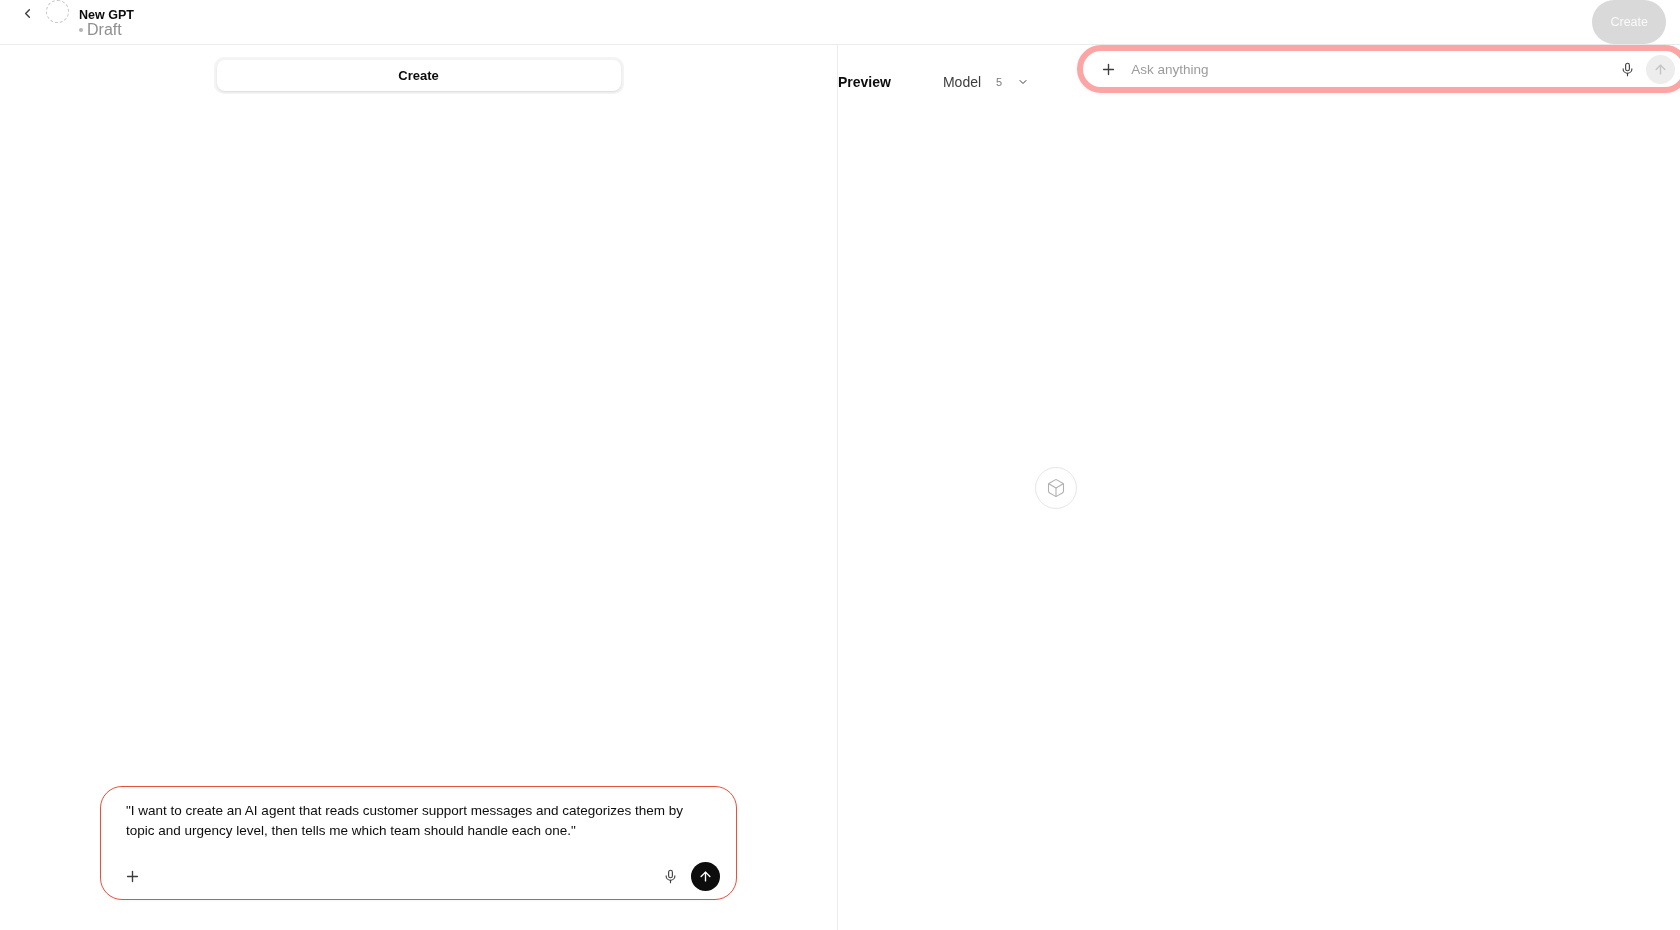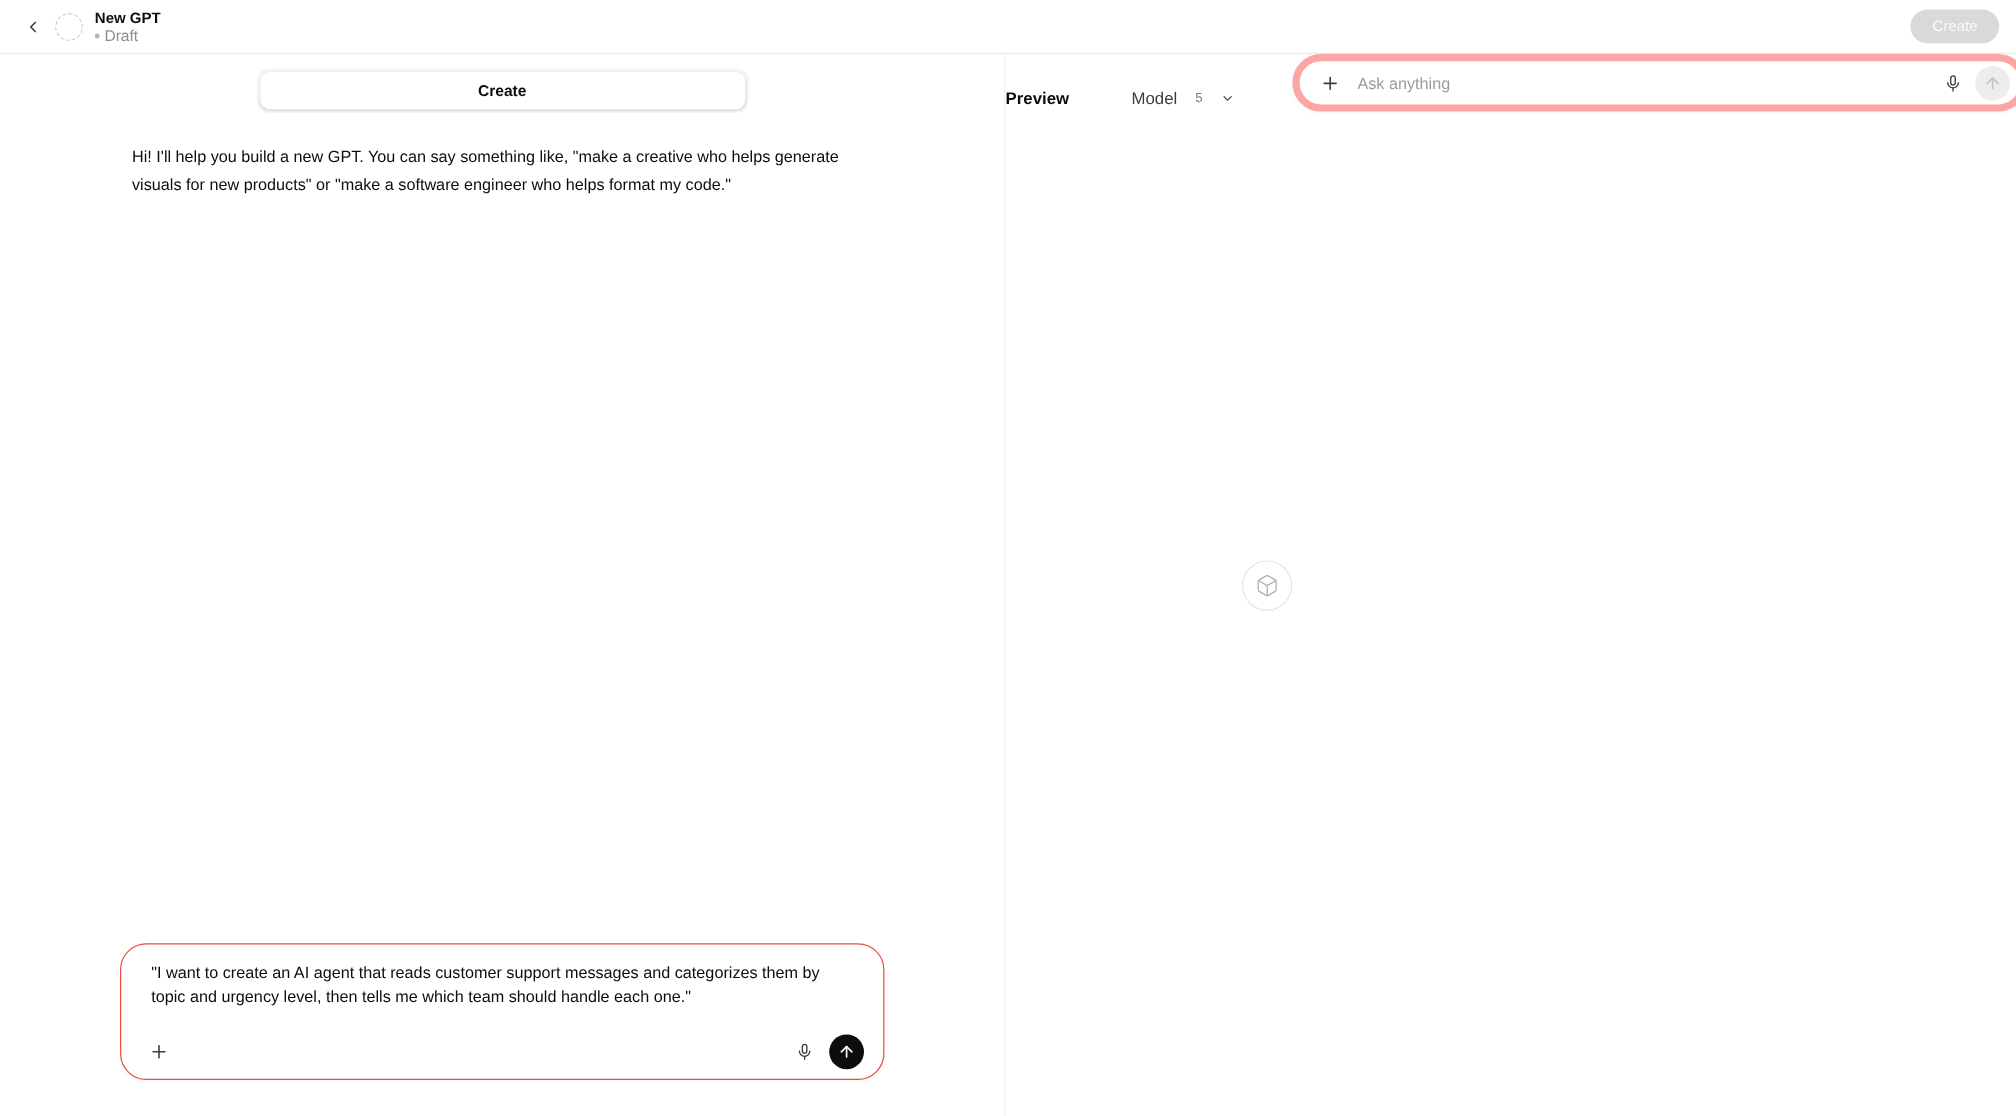--- a/index.html
+++ b/index.html
@@ -11,21 +11,20 @@
     overflow: hidden;
   }
 
   .app { position: relative; width: 1680px; height: 930px; display: flex; flex-direction: column; }
 
   
   .topbar {
     height: 45px;
     flex: 0 0 45px;
     display: flex;
-    align-items: center;
     padding: 0 14px;
     border-bottom: 1px solid #ececec;
     background: #fff;
   }
   .back-btn {
     width: 26px; height: 26px;
     display: flex; align-items: center; justify-content: center;
     color: #3d3d3d;
     cursor: pointer;
     border-radius: 6px;
@@ -33,21 +32,21 @@
 
   .gpt-avatar {
     width: 23px; height: 23px;
     border-radius: 50%;
     border: 1.5px dashed #c9c9c9;
     margin-left: 6px;
     flex: 0 0 auto;
   }
   .title-block { margin-left: 10px; display: flex; flex-direction: column; justify-content: center; }
   .gpt-title { font-size: 12.5px; font-weight: 700; line-height: 15px; color: #0d0d0d; }
-  .gpt-status { font-size: 13px; color: #8f8f8f; line-height: 14px; display: flex; align-items: center; gap: 4px; }
+  .gpt-status { font-size: 16px; color: #8f8f8f; line-height: 14px; display: flex; align-items: center; gap: 4px; }
   .status-dot { width: 4px; height: 4px; border-radius: 50%; background: #b4b4b4; display: inline-block; }
 
   .topbar-spacer { flex: 1 1 auto; }
   .create-btn {
     background: #d9d9d9;
     color: #fafafa;
     border: none;
     border-radius: 999px;
     font-size: 12.5px;
     font-family: inherit;
@@ -244,21 +243,20 @@
     <div class="left-pane">
 
       <div class="tabs-wrap">
         <div class="tabs">
           <div class="tab active">Create</div>
         </div>
       </div>
 
       <div class="chat-area">
         <div class="chat-msg">
-          <p>Hi! I'll help you build a new GPT. You can say something like, "make a creative who helps generate visuals for new products" or "make a software engineer who helps format my code."</p>
         </div>
       </div>
 
       <div class="composer-wrap">
         <div class="composer">
           <div class="composer-text">"I want to create an AI agent that reads customer support messages and categorizes them by topic and urgency level, then tells me which team should handle each one."</div>
           <div class="composer-row">
             <button class="icon-btn">
               <span>
                 <svg width="17" height="17" viewBox="0 0 24 24" fill="none" stroke="currentColor" stroke-width="1.9" stroke-linecap="round">

